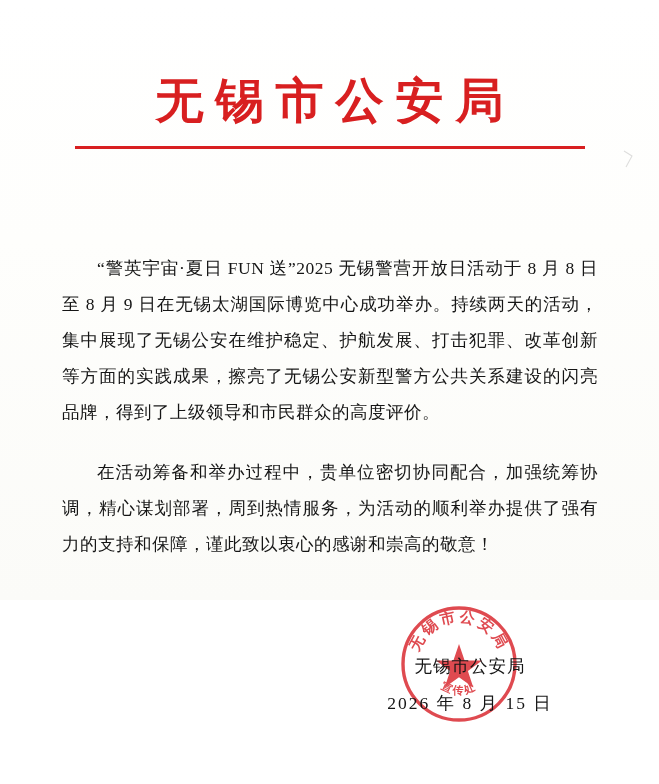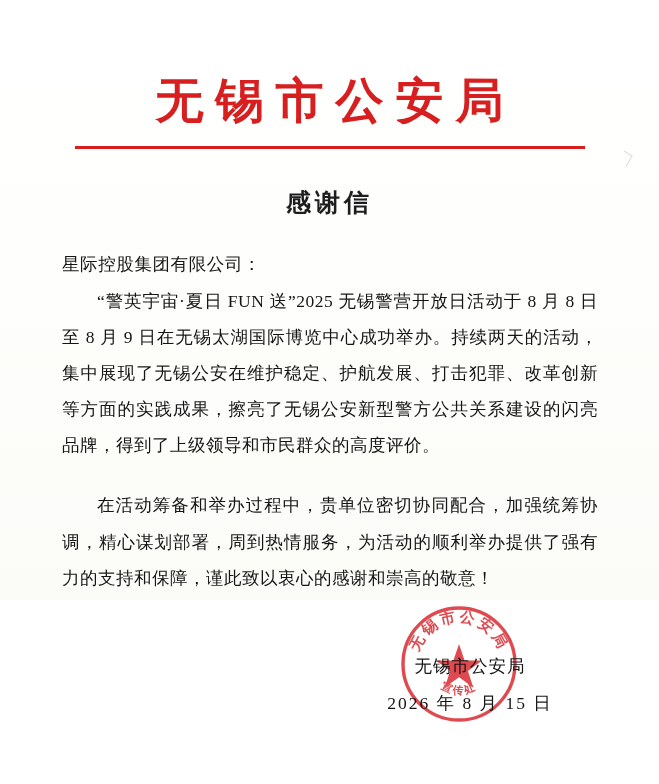--- a/index.html
+++ b/index.html
@@ -138,24 +138,22 @@
     <svg viewBox="0 0 14 18" xmlns="http://www.w3.org/2000/svg">
       <path d="M3 1 L11 6 L5 17" fill="none" stroke="#8a8a8a" stroke-width="1.1"></path>
     </svg>
   </div>
 
   <div class="letterhead">
     <div class="letterhead-title">无锡市公安局</div>
     <div class="letterhead-rule"></div>
   </div>
 
-  <div class="doc-title">感谢信</div>
 
   <div class="body-block">
-    <div class="addressee">星际控股集团有限公司：</div>
     <p class="para">“警英宇宙·夏日 FUN 送”2025 无锡警营开放日活动于 8 月 8 日至 8 月 9 日在无锡太湖国际博览中心成功举办。持续两天的活动，集中展现了无锡公安在维护稳定、护航发展、打击犯罪、改革创新等方面的实践成果，擦亮了无锡公安新型警方公共关系建设的闪亮品牌，得到了上级领导和市民群众的高度评价。</p>
     <p class="para second">在活动筹备和举办过程中，贵单位密切协同配合，加强统筹协调，精心谋划部署，周到热情服务，为活动的顺利举办提供了强有力的支持和保障，谨此致以衷心的感谢和崇高的敬意！</p>
   </div>
 
   <div class="seal">
     <svg viewBox="0 0 122 122" xmlns="http://www.w3.org/2000/svg">
       <defs>
         <path id="sealTopArc" d="M 19,61 A 42,42 0 0 1 103,61"></path>
         <path id="sealBotArc" d="M 31,61 A 30,30 0 0 0 91,61"></path>
       </defs>

